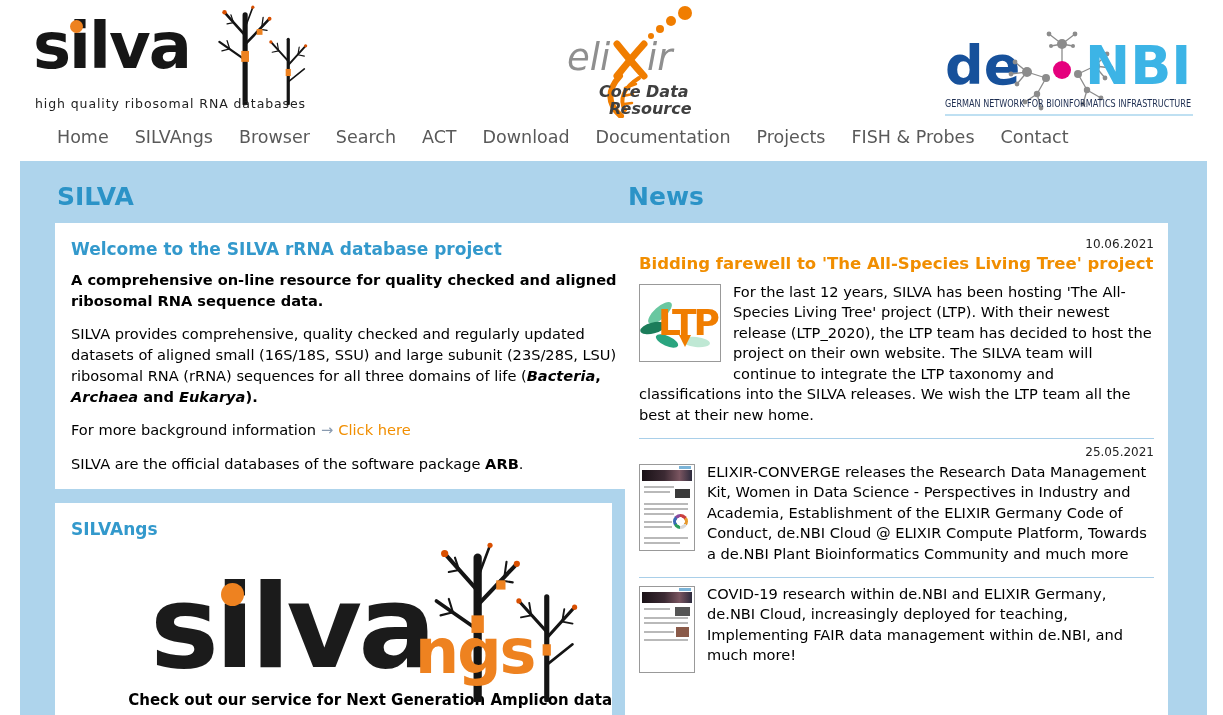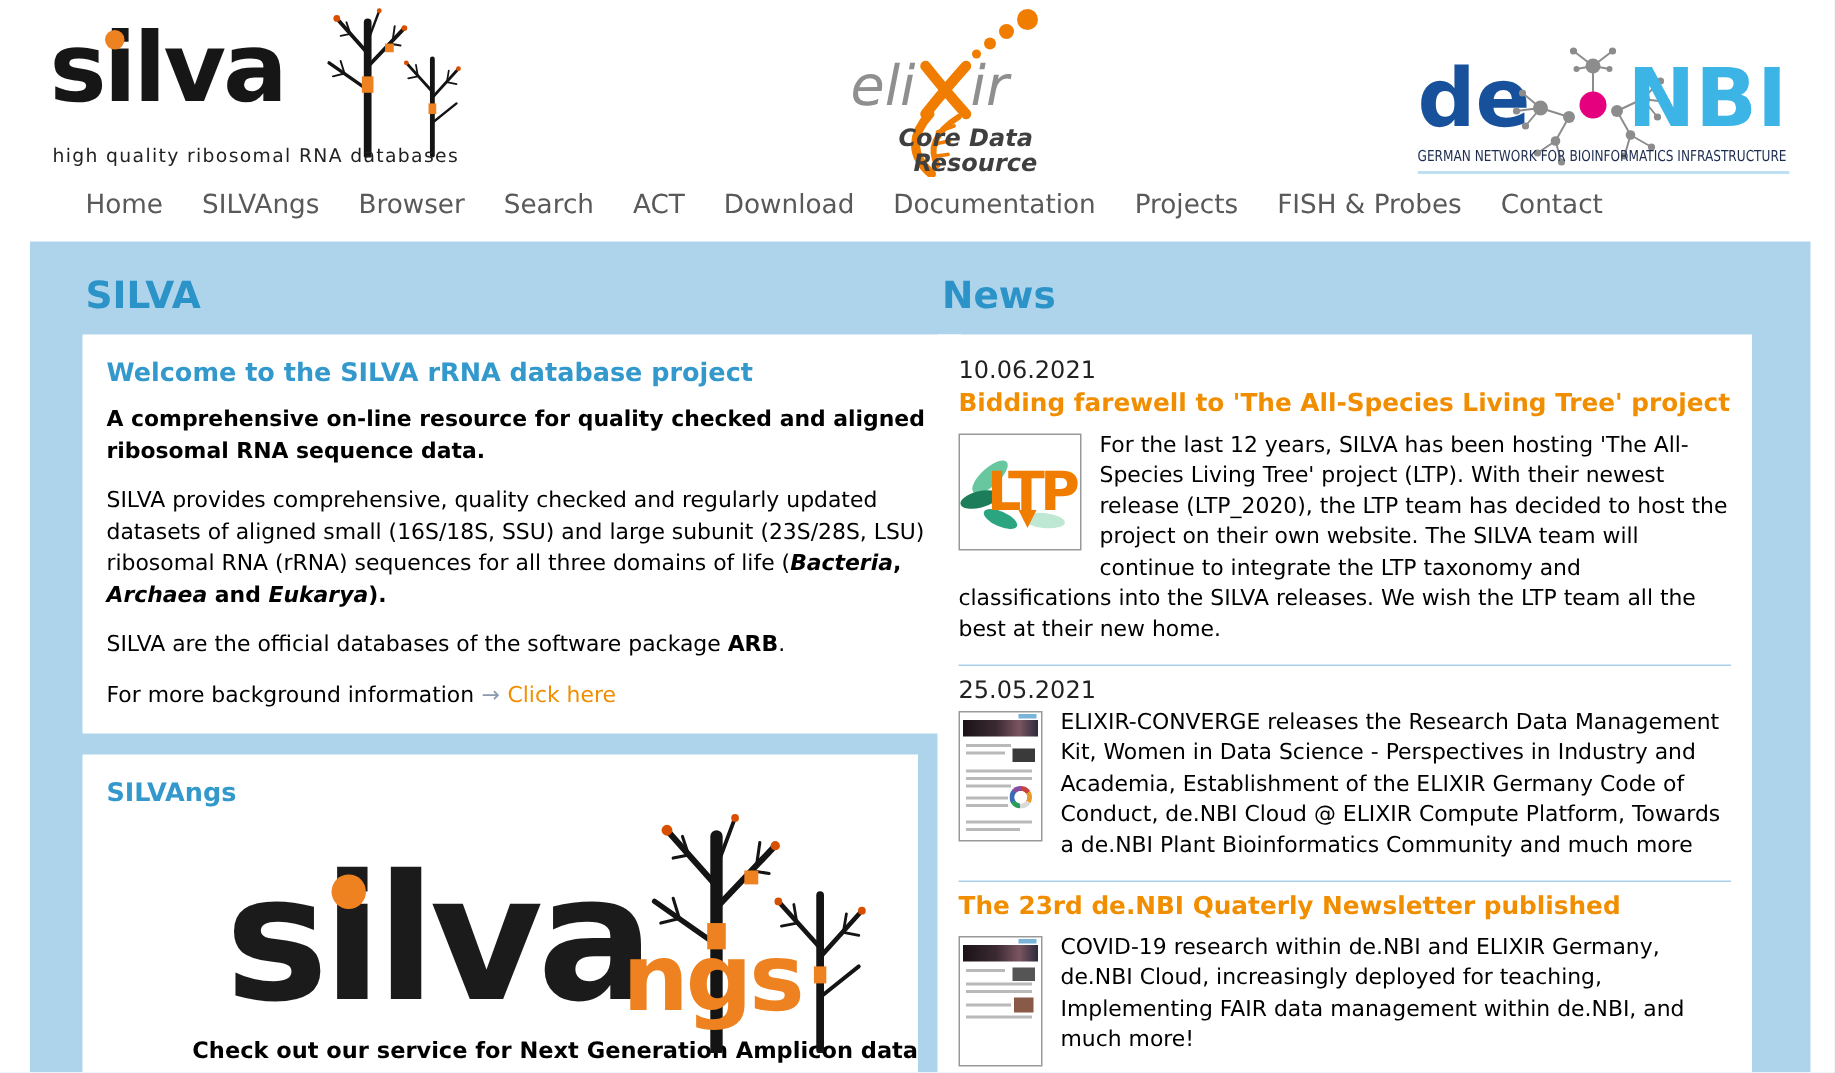--- a/index.html
+++ b/index.html
@@ -35,21 +35,21 @@
   .bold-frag { font-weight:bold; }
   .arrow { color:#8a9bb0; margin:0 5px; }
   .orange-link { color:#f18e00; cursor:pointer; }
   
   .ngs-word { position:absolute; left:95px; top:66px; font-size:116px; font-weight:bold; letter-spacing:-4px; color:#1b1b1b; line-height:1; }
   .ngs-idot { position:absolute; left:166px; top:80px; width:23px; height:23px; border-radius:50%; background:#ee8220; }
   .ngs-trees { position:absolute; left:358px; top:34px; z-index:1; }
   .ngs-suffix { position:absolute; left:360px; top:118px; font-size:62px; font-weight:bold; letter-spacing:-2px; color:#ee8220; z-index:2; line-height:1; }
   .ngs-caption { position:absolute; left:0; top:188px; width:100%; text-align:right; font-weight:bold; font-size:15px; }
   
-  .news-date { font-size:16px; color:#222; margin:6px 0 3px; }
+  .news-date { font-size:12px; color:#222; margin:6px 0 3px;text-align:right; }
   .news-headline { font-size:16.5px; font-weight:bold; color:#f18e00; margin:3px 0 9px; cursor:pointer; }
   .news-body { font-size:14.6px; line-height:1.4; }
   .thumb { float:left; margin:2px 12px 3px 0; border:1px solid #999; background:#fff; cursor:pointer; position:relative; overflow:hidden; }
   .thumb-ltp { width:82px; height:78px; }
   .thumb-nl { width:56px; height:87px; }
   .news-divider { border:0; border-top:1px solid #a9cfe9; margin:13px 0 6px; clear:both; }
   
   .nl-banner { position:absolute; left:2px; top:5px; right:2px; height:11px;
     background:linear-gradient(90deg,#1a1217,#3c2a33 45%,#7a5560 75%,#2c2a3c); }
   .nl-bluecorner { position:absolute; right:3px; top:1px; width:12px; height:3px; background:#7ab4d8; }
@@ -177,22 +177,22 @@
 
   <div class="content-bg"></div>
 
   <div class="section-heading h-silva">SILVA</div>
   <div class="section-heading h-news">News</div>
 
   <div class="white-box box-welcome">
     <div class="box-title">Welcome to the SILVA rRNA database project</div>
     <p class="p-bold">A comprehensive on-line resource for quality checked and aligned ribosomal RNA sequence data.</p>
     <p><span>SILVA provides comprehensive, quality checked and regularly updated datasets of aligned small (16S/18S, SSU) and large subunit (23S/28S, LSU) ribosomal RNA (rRNA) sequences for all three domains of life (</span><span class="taxon">Bacteria</span><span class="bold-frag">, </span><span class="taxon">Archaea</span><span class="bold-frag"> and </span><span class="taxon">Eukarya</span><span class="bold-frag">).</span></p>
+    <p><span>For more background information</span><span class="arrow">→</span><span class="orange-link">Click here</span></p>
     <p><span>SILVA are the official databases of the software package </span><span class="bold-frag">ARB</span><span>.</span></p>
-    <p><span>For more background information</span><span class="arrow">→</span><span class="orange-link">Click here</span></p>
   </div>
 
   <div class="white-box box-ngs">
     <div class="box-title">SILVAngs</div>
     <div class="ngs-word">silva</div>
     <div class="ngs-idot"></div>
     <svg class="ngs-trees" width="185" height="165" viewBox="0 0 170 160">
       <g stroke="#141414" fill="none" stroke-linecap="round">
         <path d="M58,158 L58,20" stroke-width="8"></path>
         <path d="M58,52 L26,16" stroke-width="4"></path>
@@ -262,21 +262,20 @@
           <span class="nl-donut"></span>
           <span class="nl-line" style="top:72px; width:44px;"></span>
           <span class="nl-line" style="top:77px; width:36px;"></span>
         </span>
         <span>ELIXIR-CONVERGE releases the Research Data Management Kit, Women in Data Science - Perspectives in Industry and Academia, Establishment of the ELIXIR Germany Code of Conduct, de.NBI Cloud @ ELIXIR Compute Platform, Towards a de.NBI Plant Bioinformatics Community and much more</span>
       </div>
       <hr class="news-divider">
     </div>
 
     <div class="news-item">
-      <div class="news-headline">The 23rd de.NBI Quaterly Newsletter published</div>
       <div class="news-body">
         <span class="thumb thumb-nl">
           <span class="nl-bluecorner"></span>
           <span class="nl-banner"></span>
           <span class="nl-line" style="top:21px; width:26px;"></span>
           <span class="nl-block" style="right:4px; top:20px; width:15px; height:9px; background:#555;"></span>
           <span class="nl-line" style="top:30px; width:44px;"></span>
           <span class="nl-line" style="top:35px; width:44px;"></span>
           <span class="nl-photo"></span>
           <span class="nl-line" style="top:44px; width:30px;"></span>

